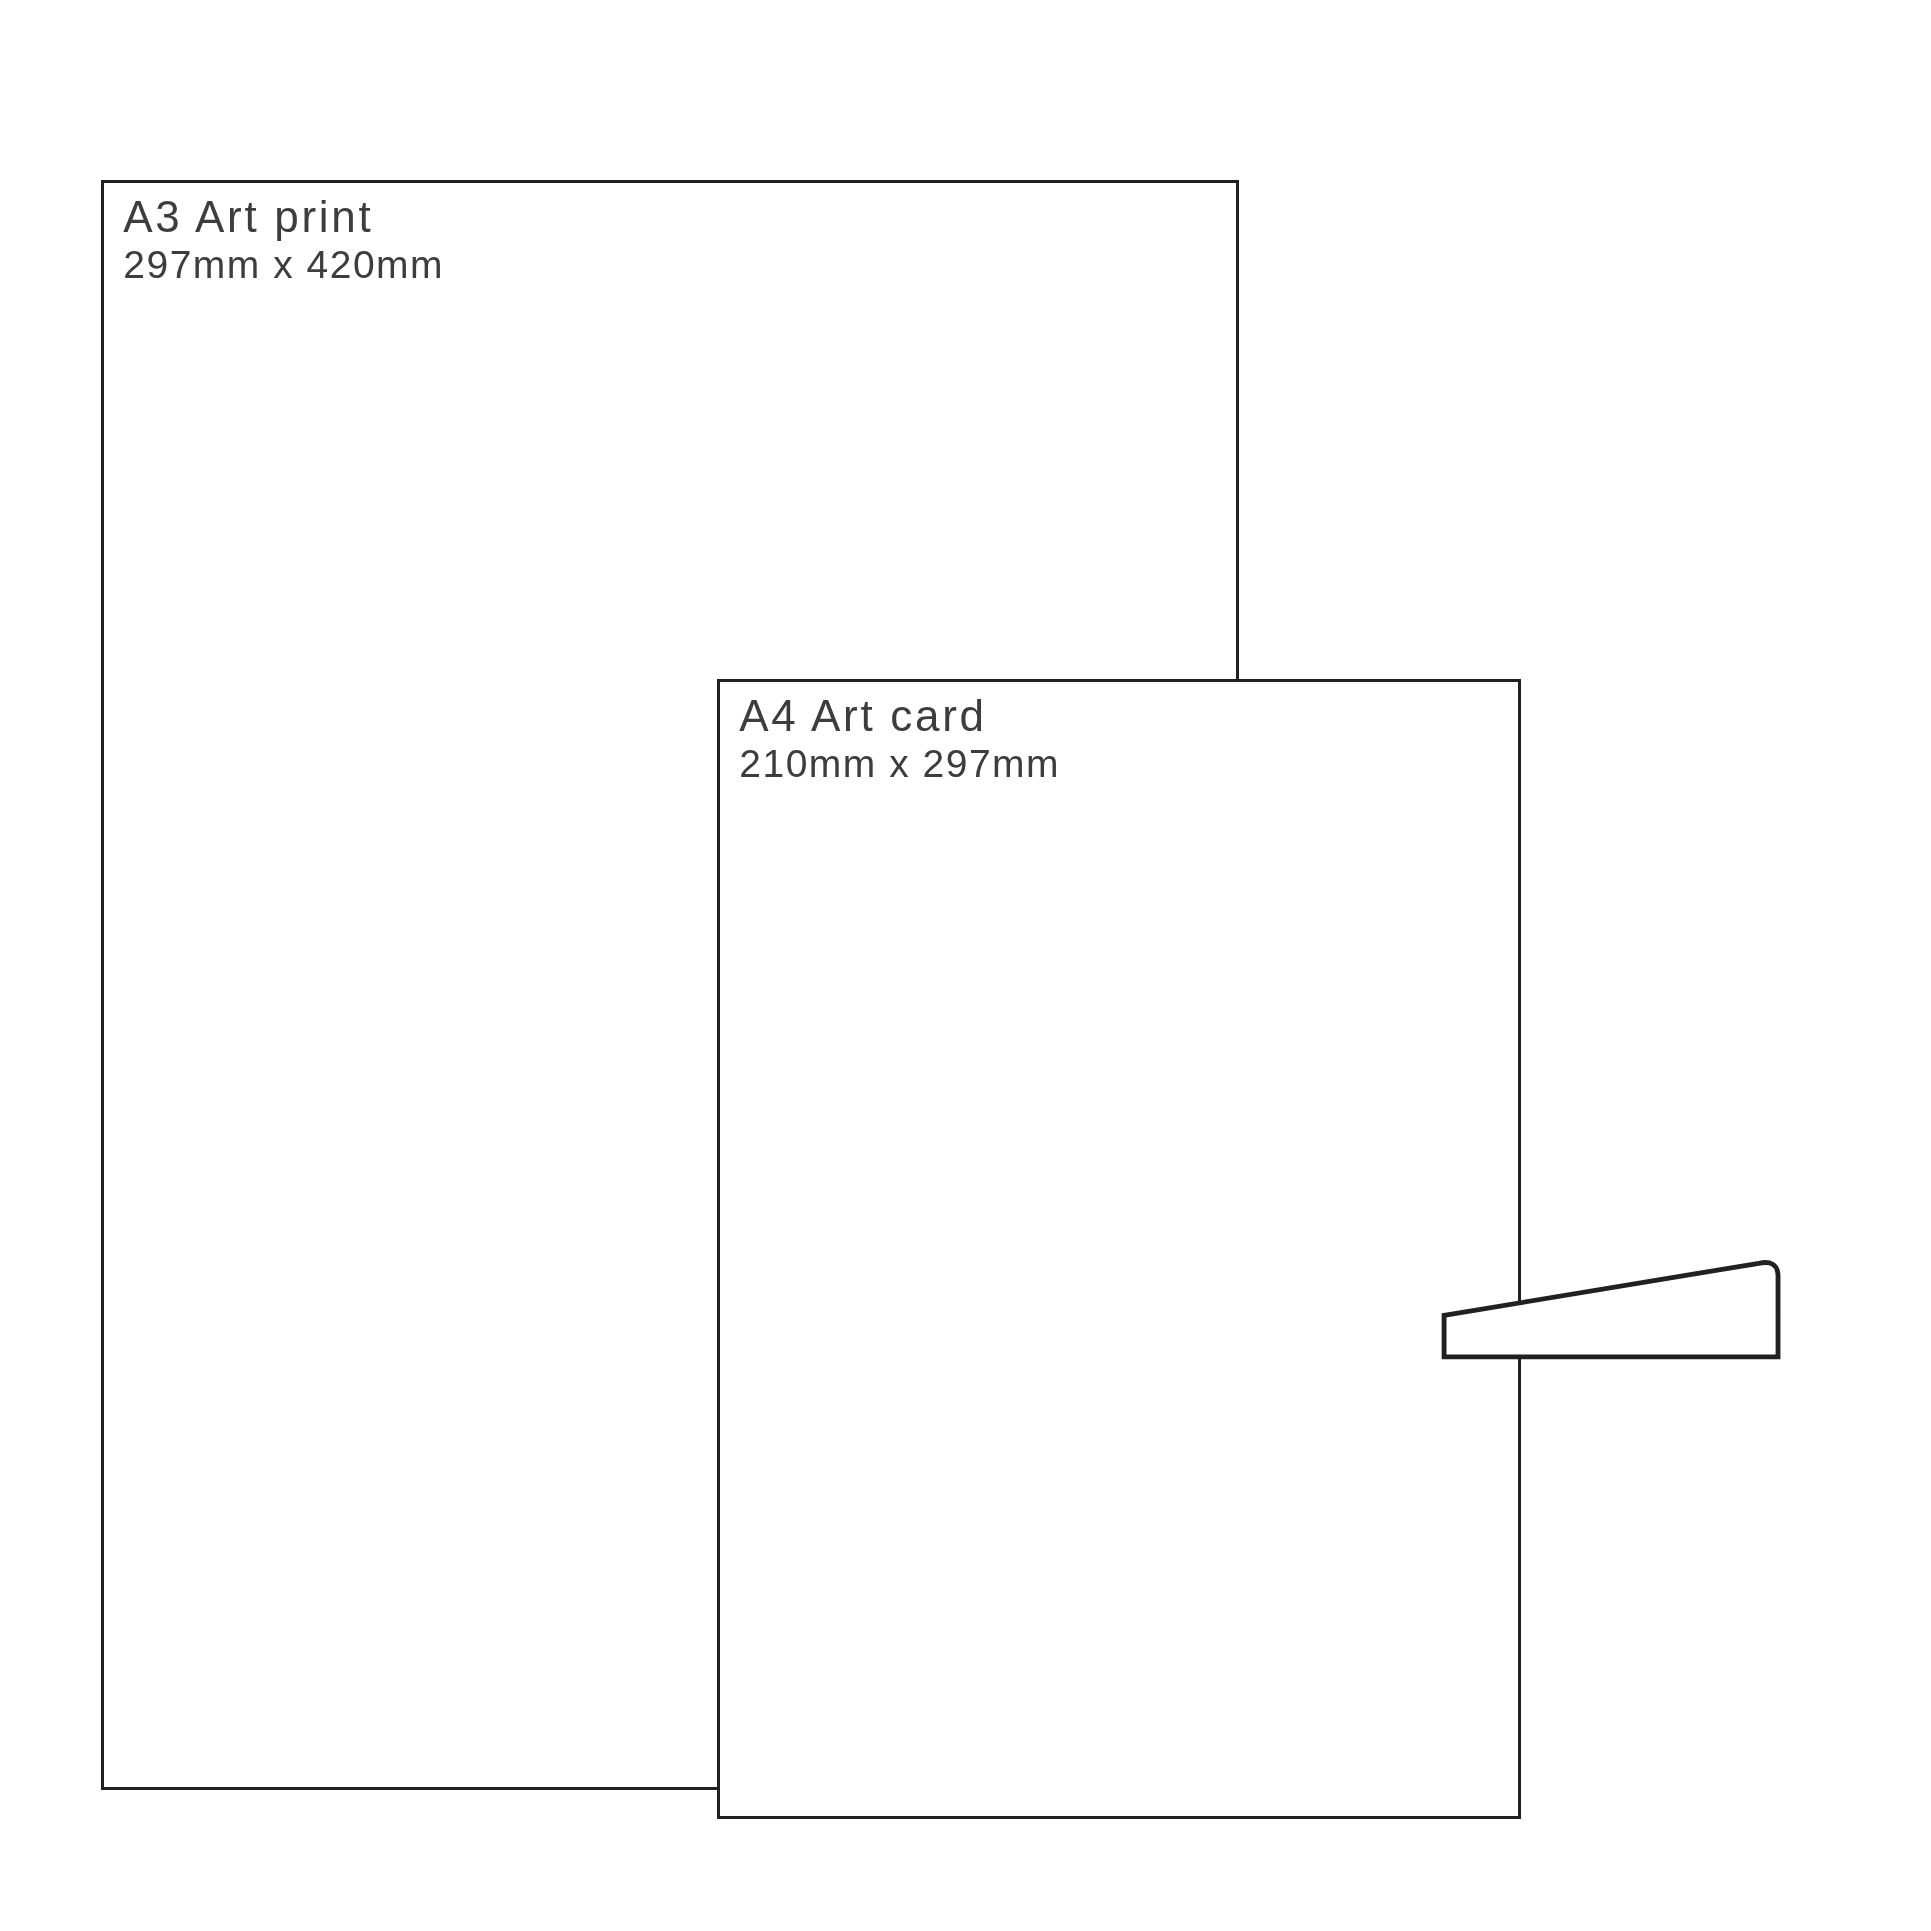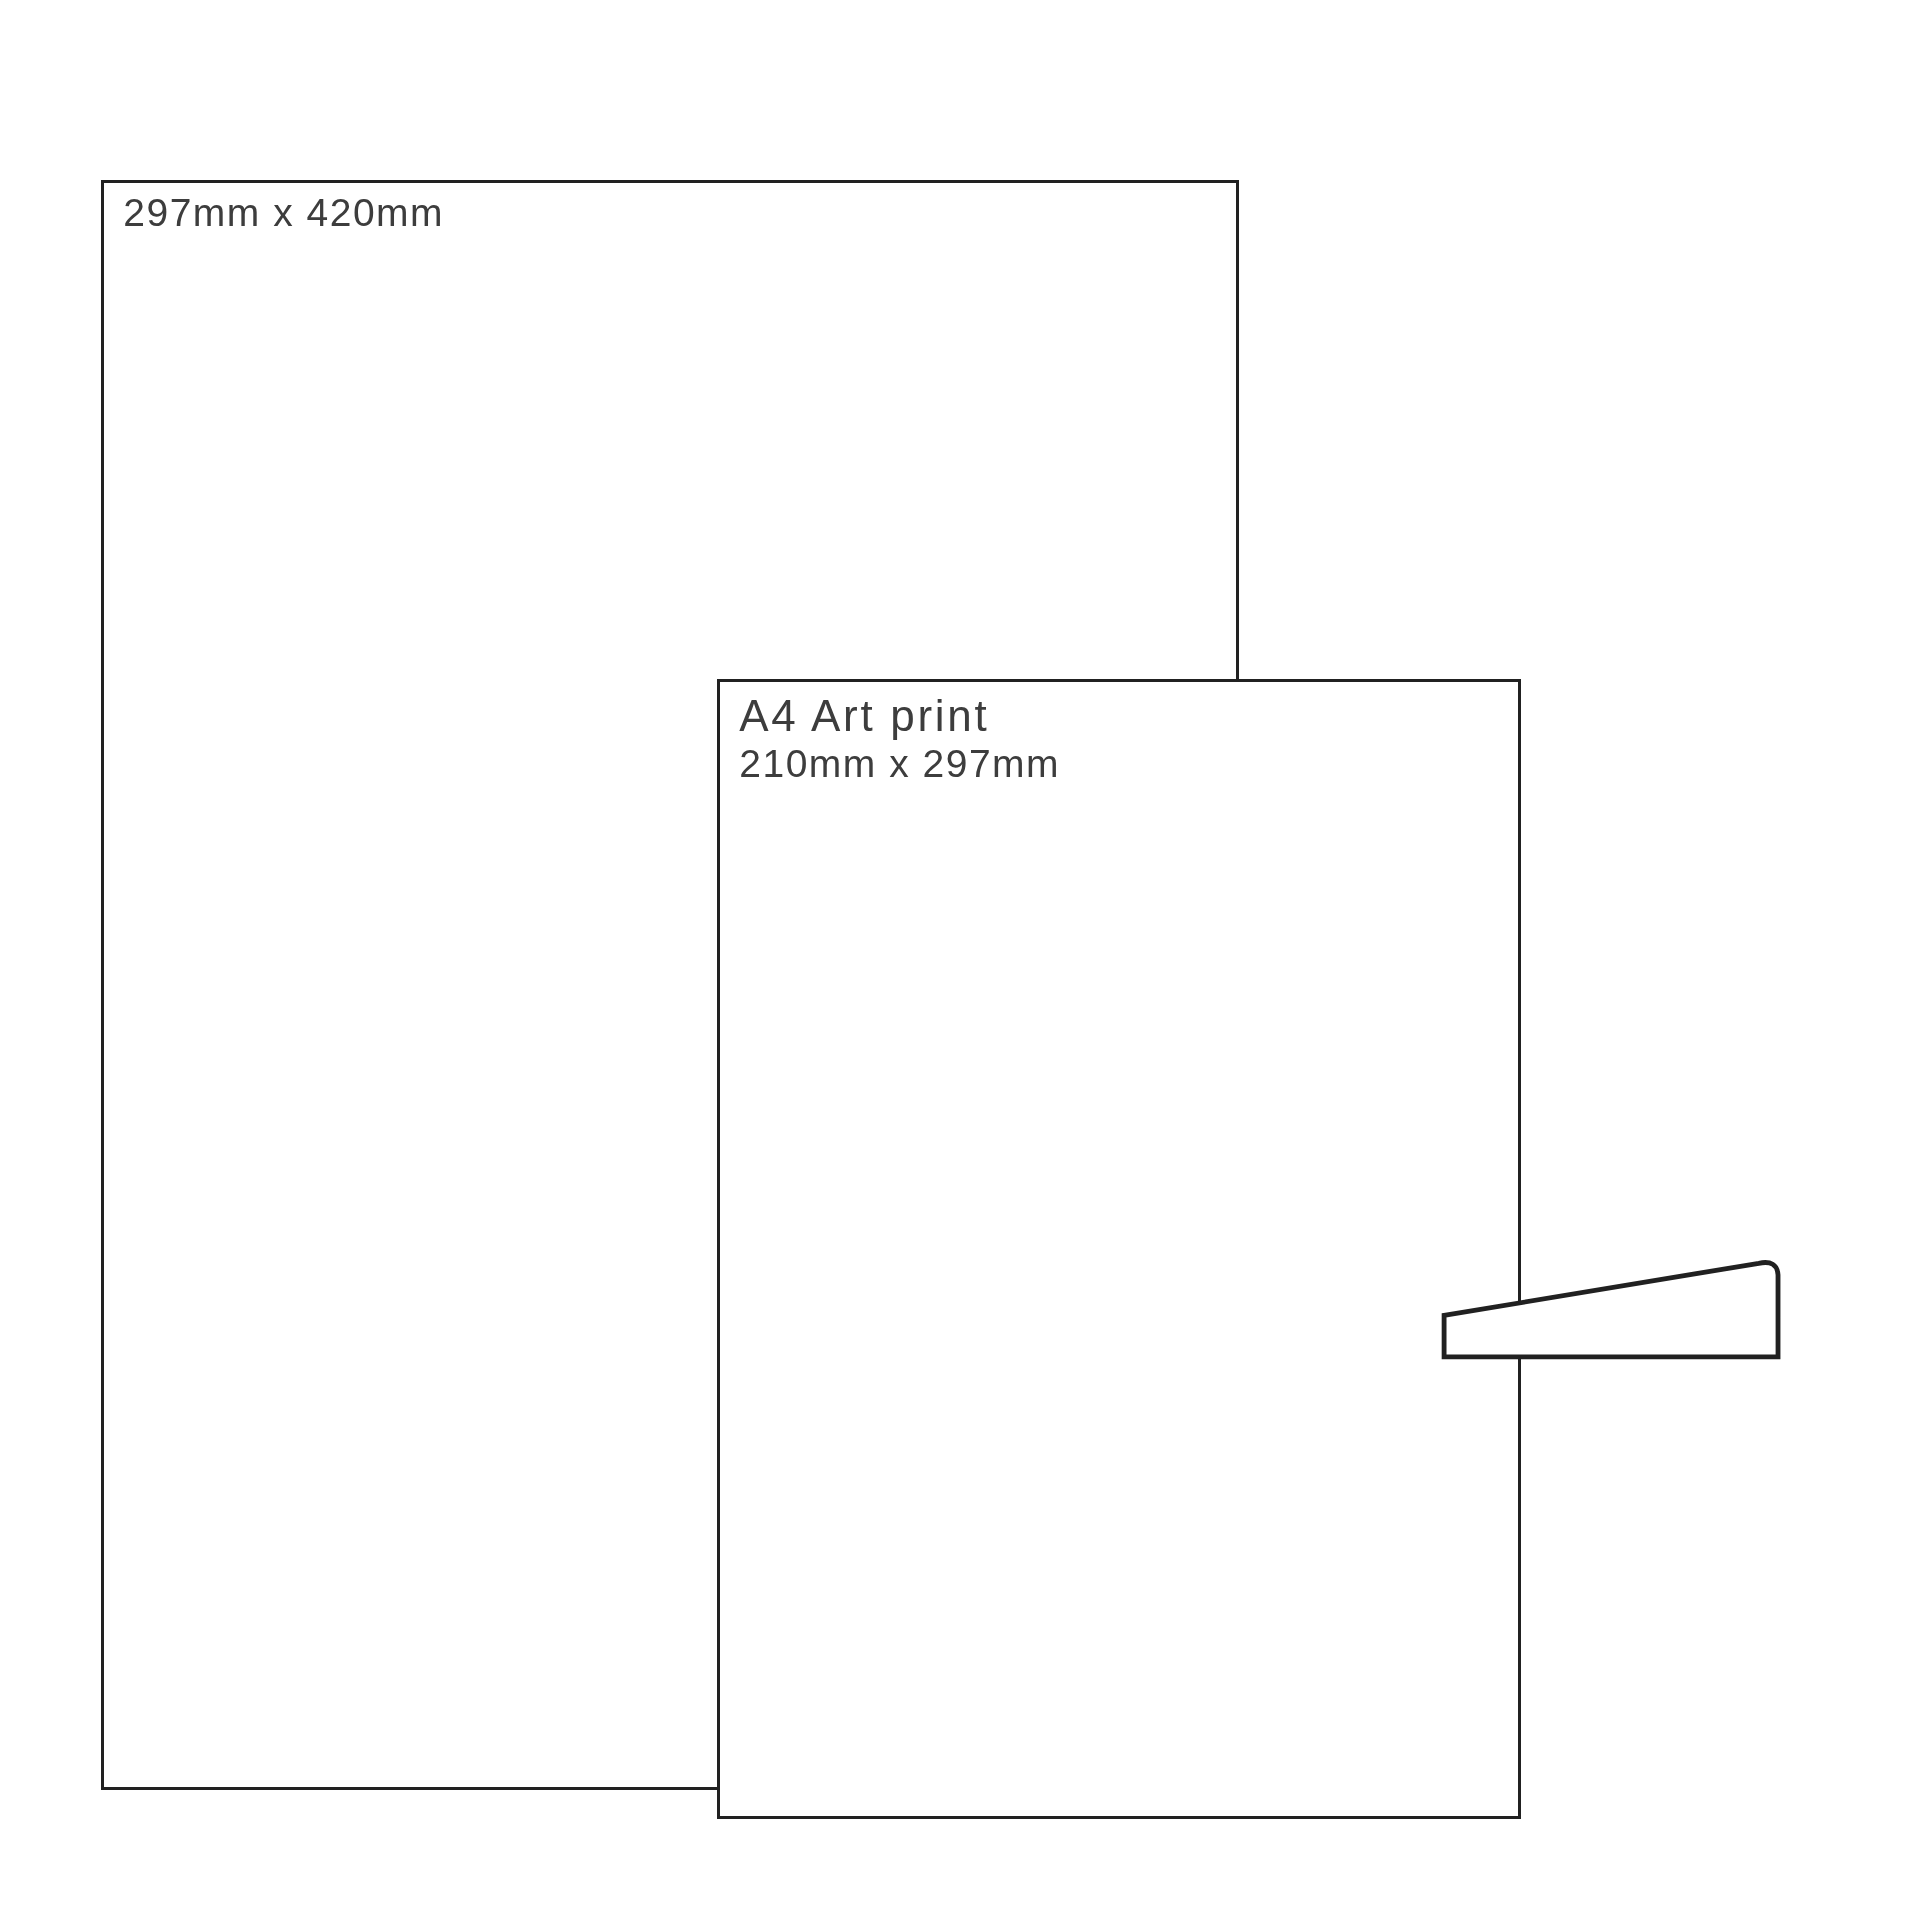--- a/index.html
+++ b/index.html
@@ -58,27 +58,28 @@
   .card-front .label .title { font-size: 42px; letter-spacing: 2.3px; }
   .card-front .label .dims  { font-size: 38px; letter-spacing: 1.2px; }
 </style>
 </head>
 <body>
 
 <div class="canvas">
 
   <div class="sheet a3">
     <div class="label">
+      <div class="title">A3 Art print</div>
       <div class="dims">297mm x 420mm</div>
     </div>
   </div>
 
   <div class="sheet a4">
     <div class="label">
-      <div class="title">A4 Art print</div>
+      <div class="title">A4 Art card</div>
       <div class="dims">210mm x 297mm</div>
     </div>
   </div>
 
   <svg class="flap" viewBox="1470 1280 430 130" xmlns="http://www.w3.org/2000/svg">
     <path d="M 1496 1362 L 1822 1308 Q 1841 1304 1842 1320 L 1842 1405 L 1496 1405 Z" fill="#ffffff" stroke="#212121" stroke-width="5" stroke-linejoin="miter"></path>
   </svg>
 
 
 </div>

